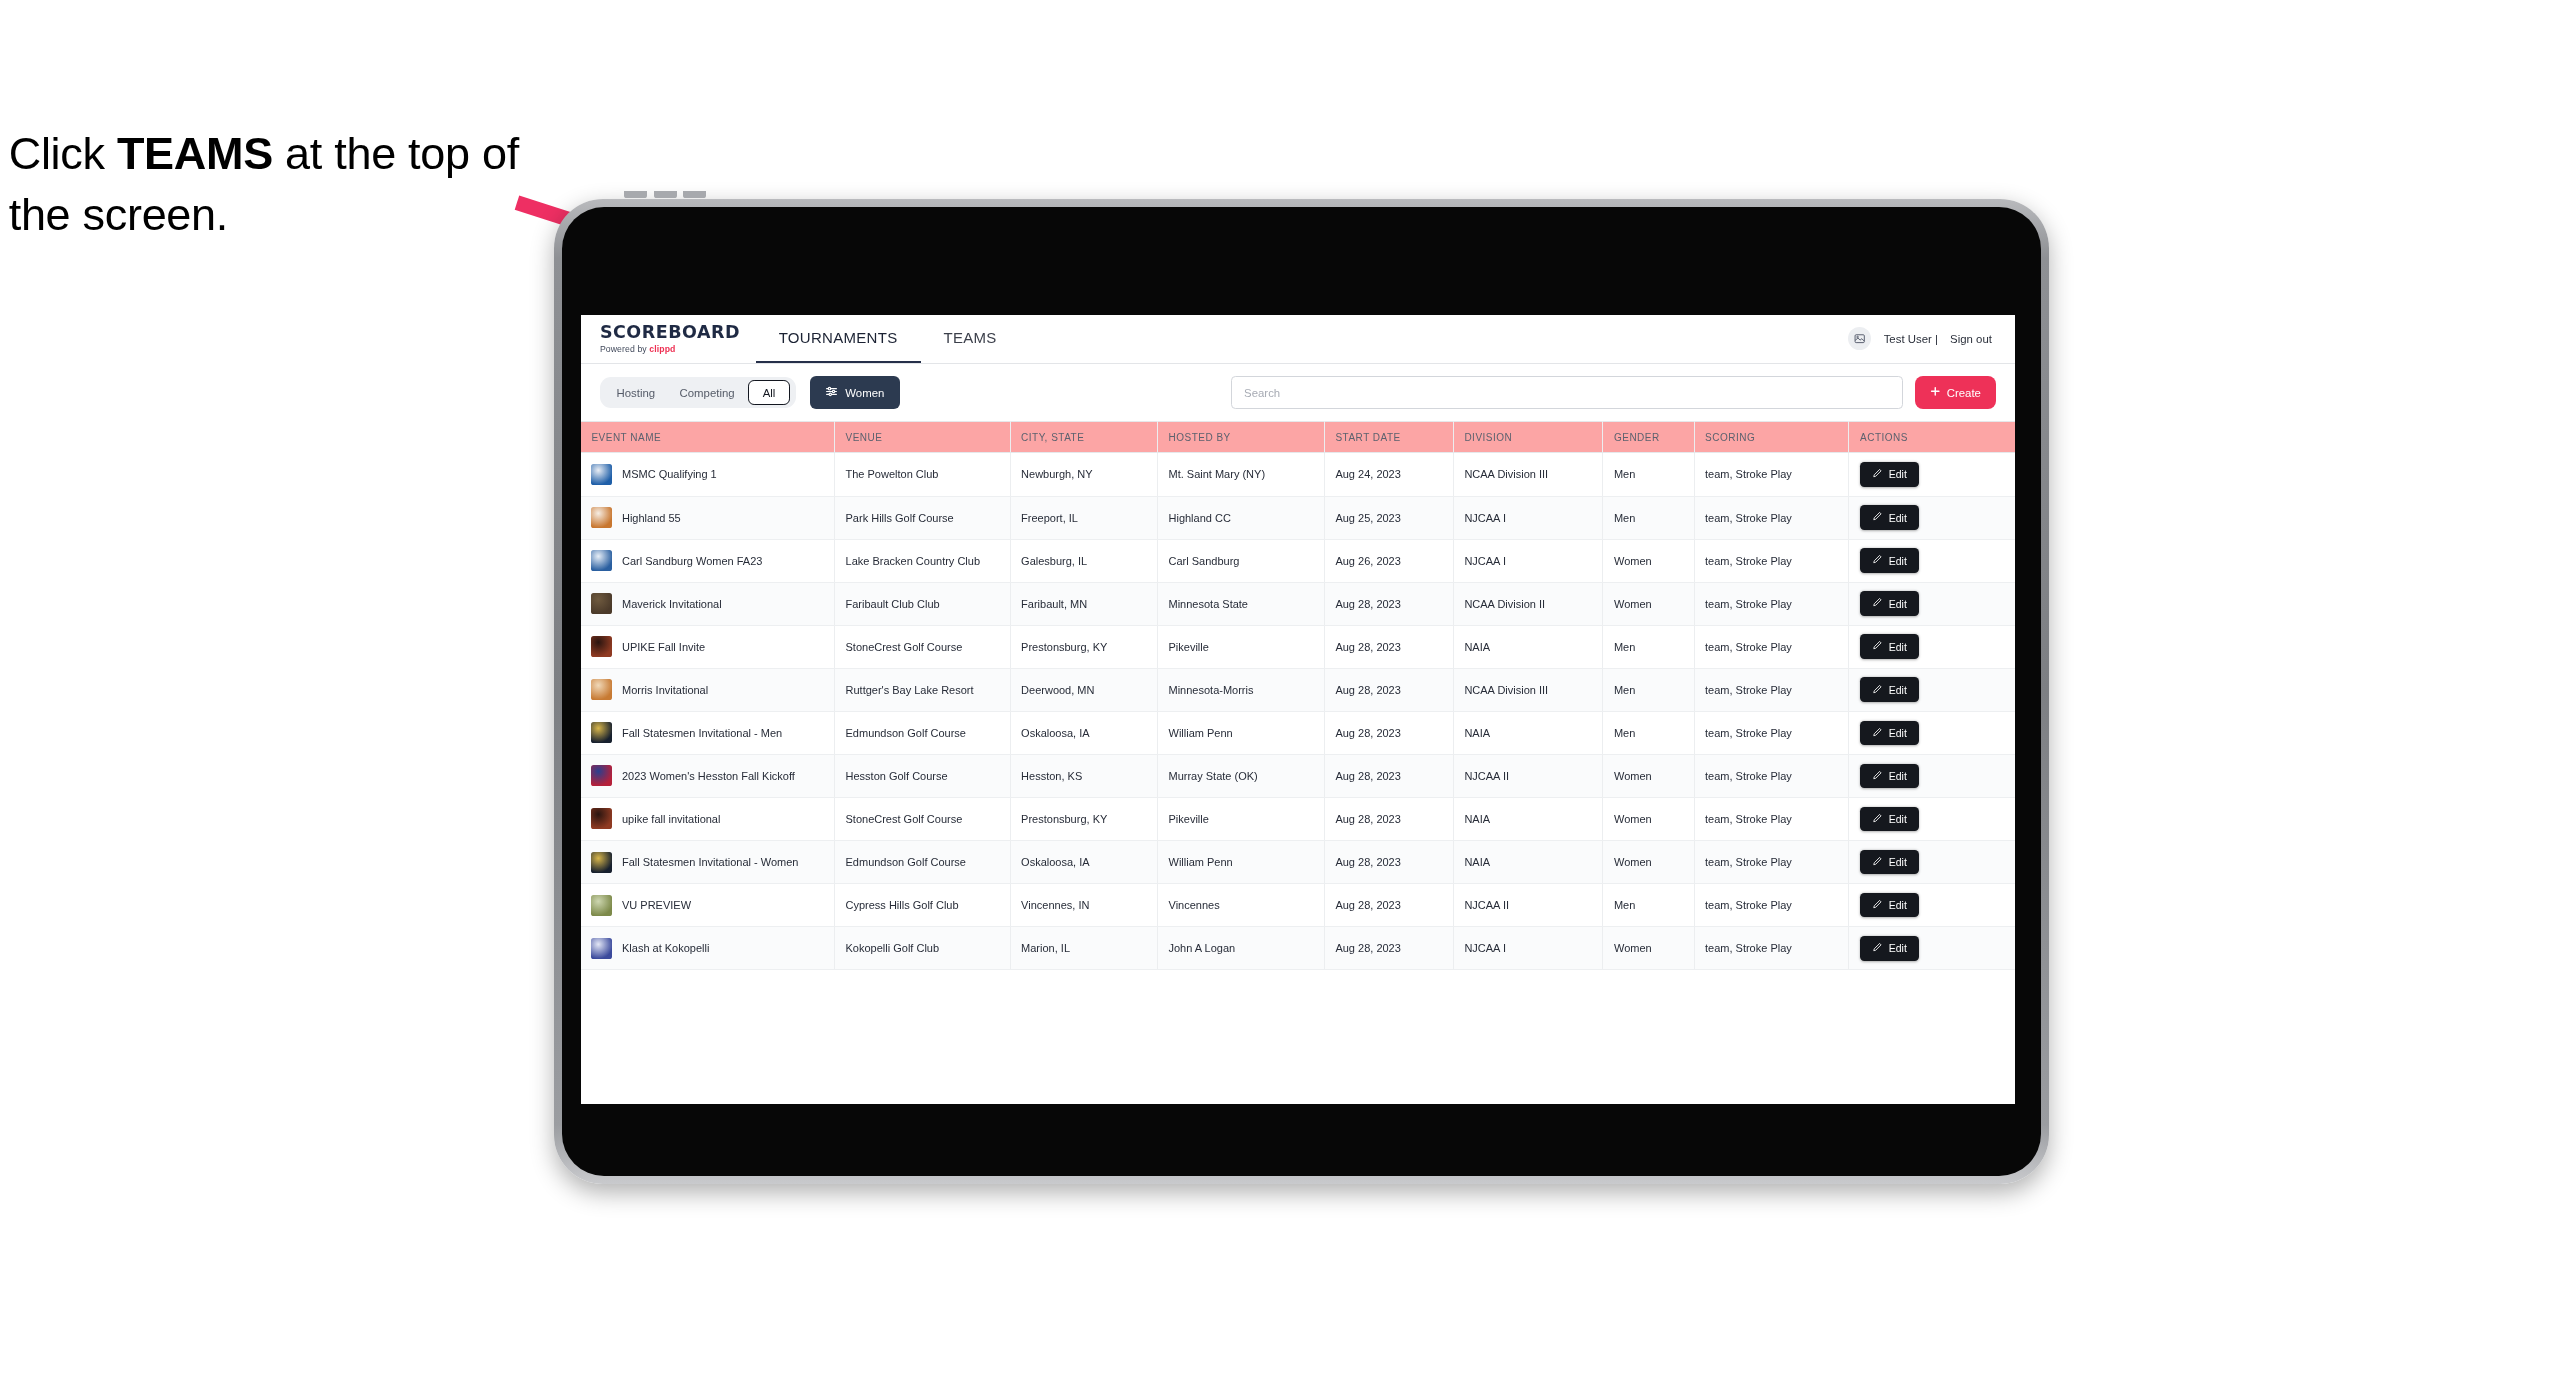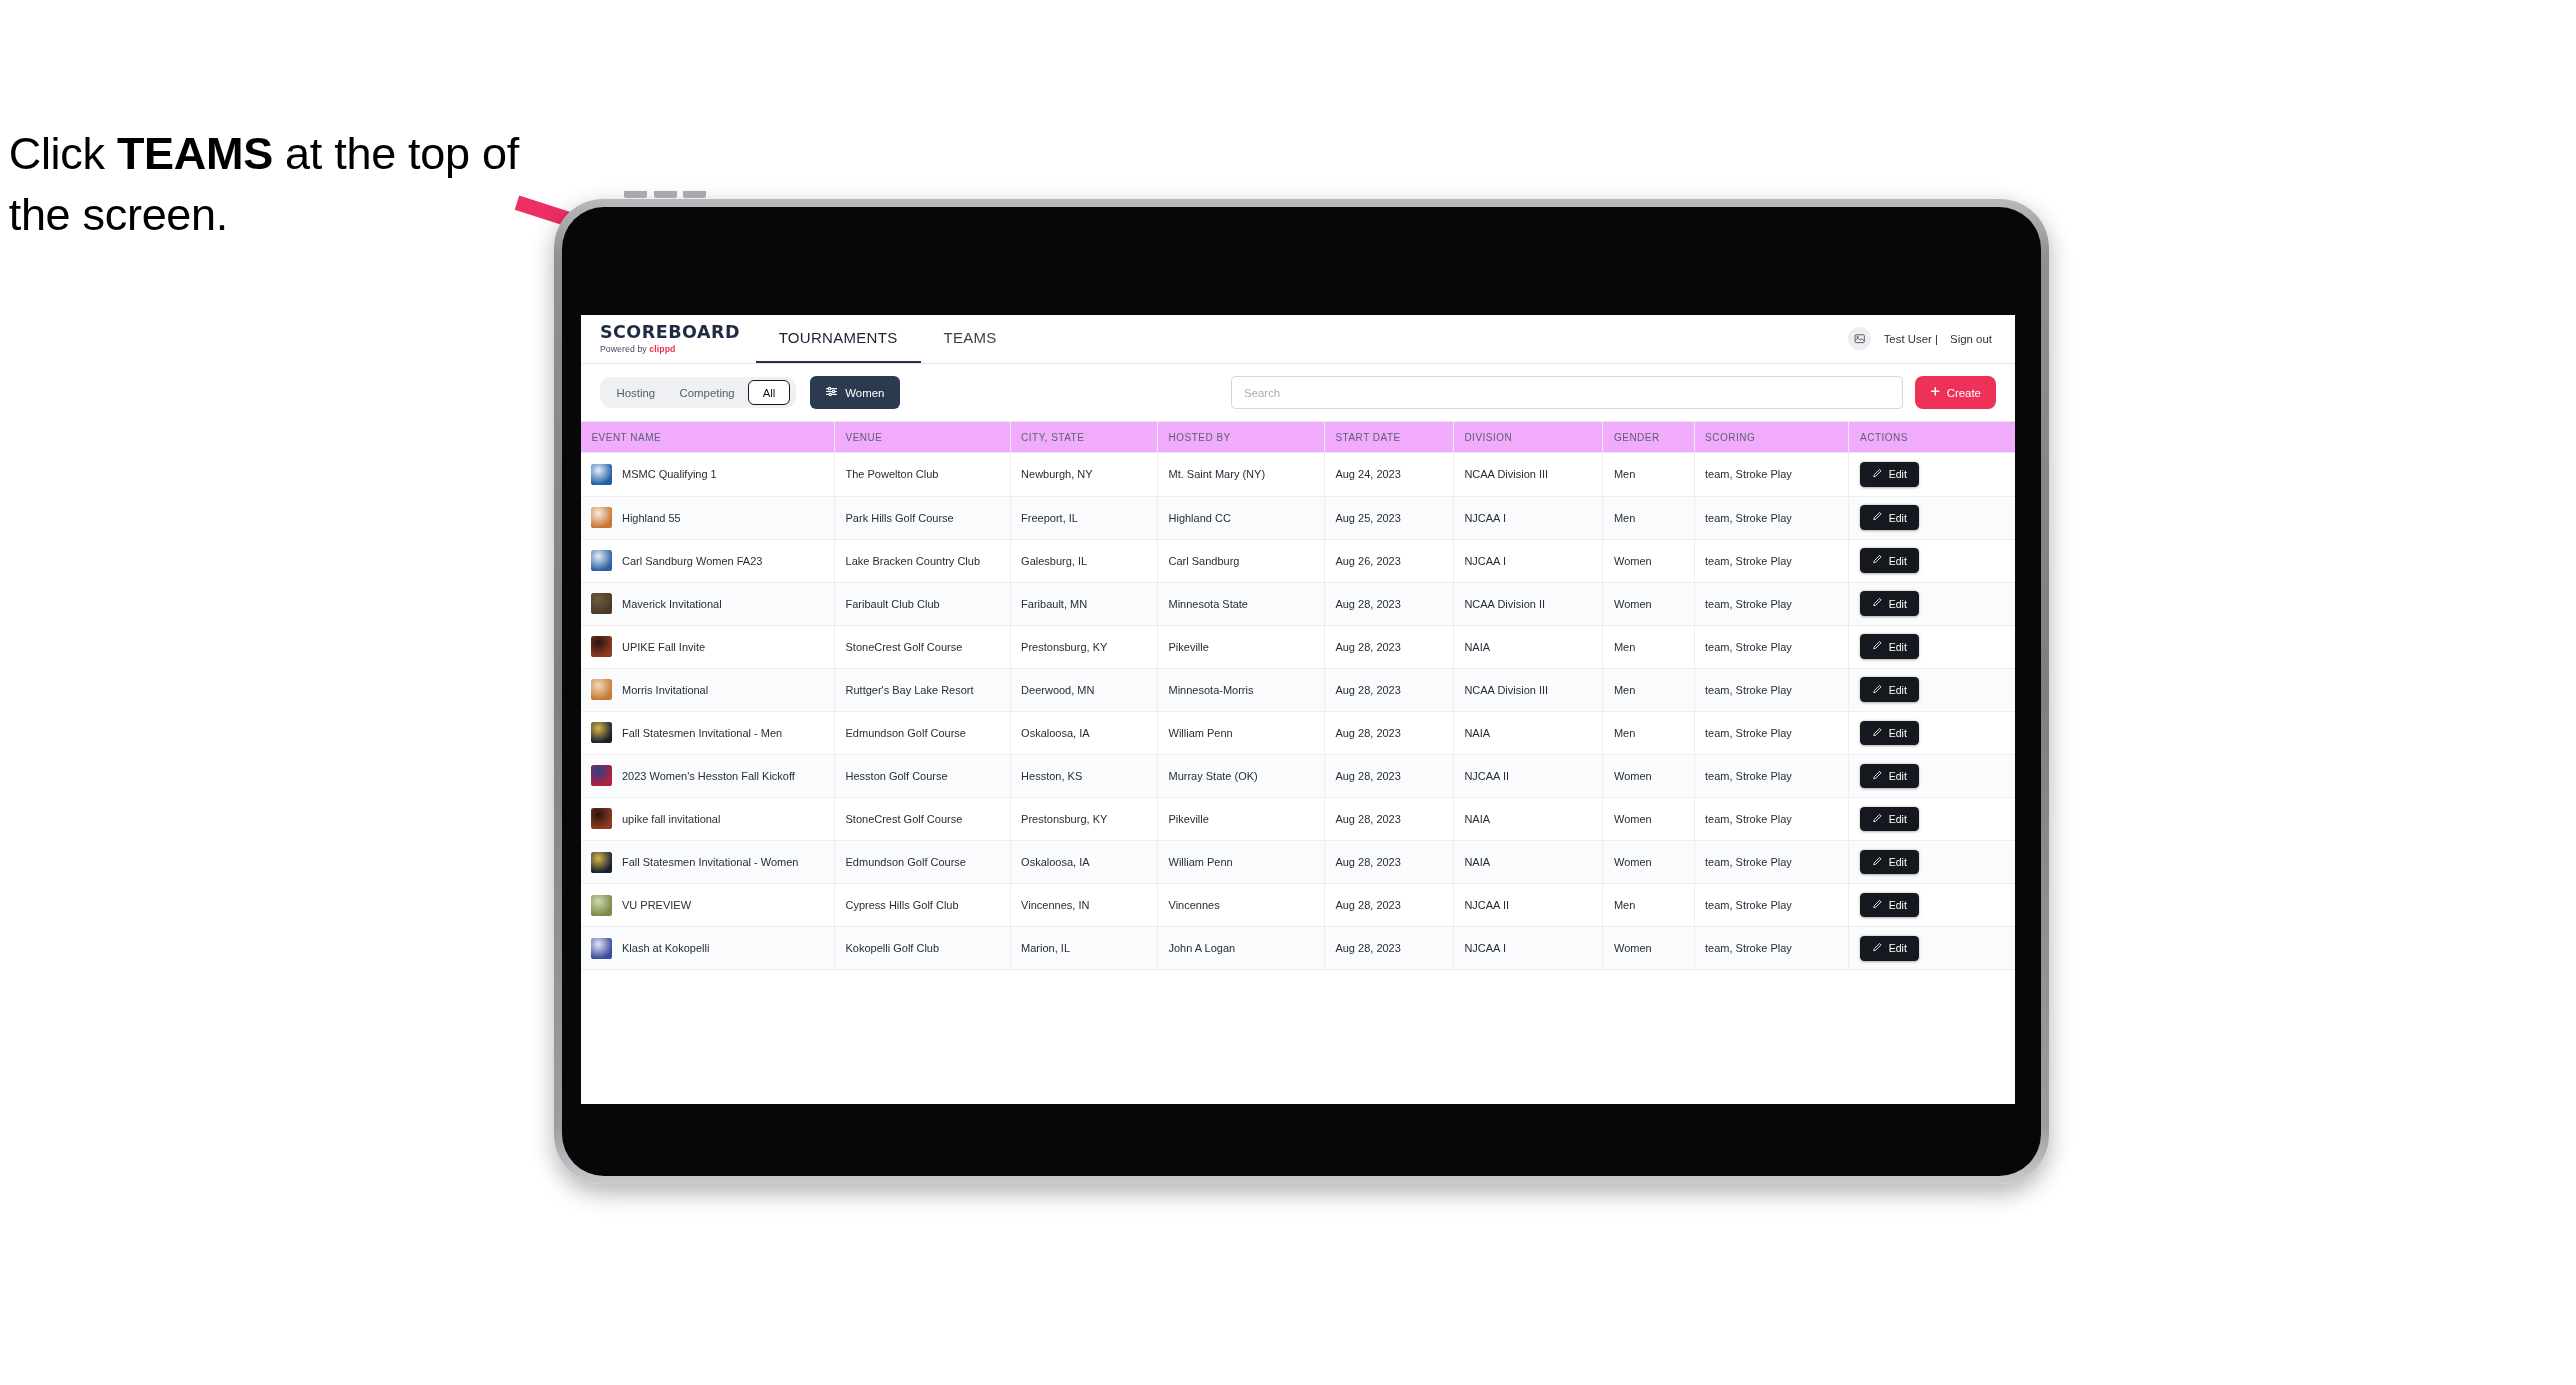--- a/index.html
+++ b/index.html
@@ -197,21 +197,21 @@
     border: none;
     cursor: pointer;
     font-family: "Liberation Sans", sans-serif;
     white-space: nowrap;
   }
 
   
   .table-wrap { width: 100%; }
   table { width: 100%; border-collapse: collapse; table-layout: fixed; }
   thead th {
-    background: #f0abfc;
+    background: #fca5a5;
     font-size: 10px;
     font-weight: 400;
     letter-spacing: 0.5px;
     color: #5b616e;
     text-align: left;
     padding: 9.6px 10.5px;
     border-top: 0.9px solid #e6e8eb;
     border-bottom: 0.9px solid #e6e8eb;
     border-right: 0.9px solid #eceef0;
     white-space: nowrap;

